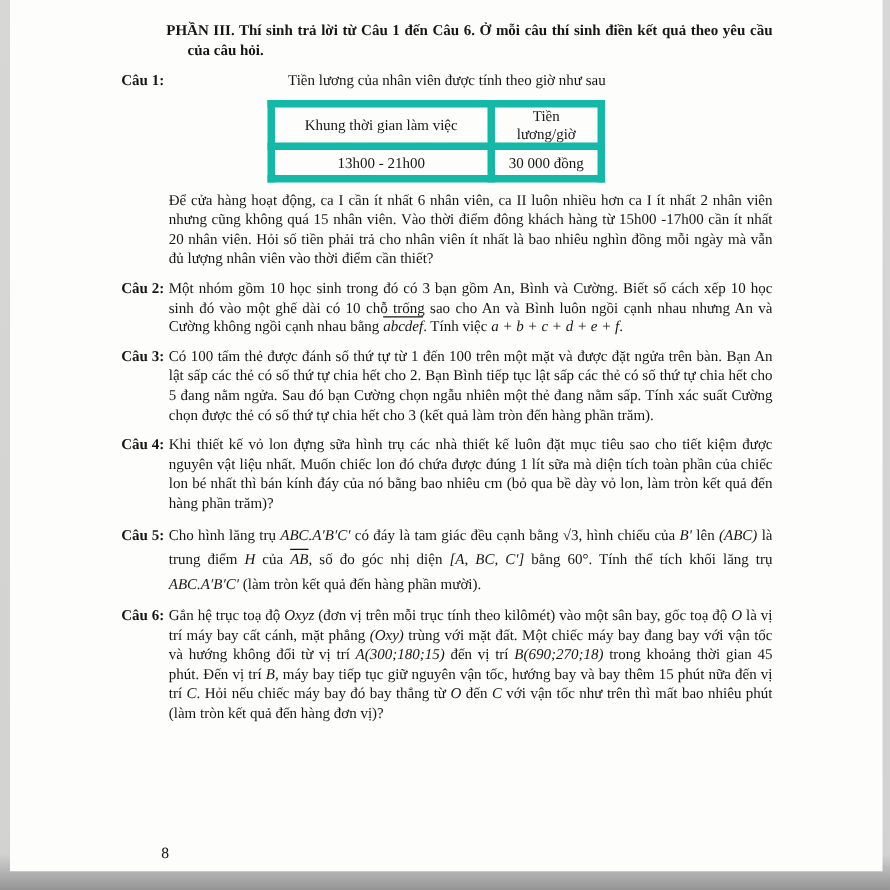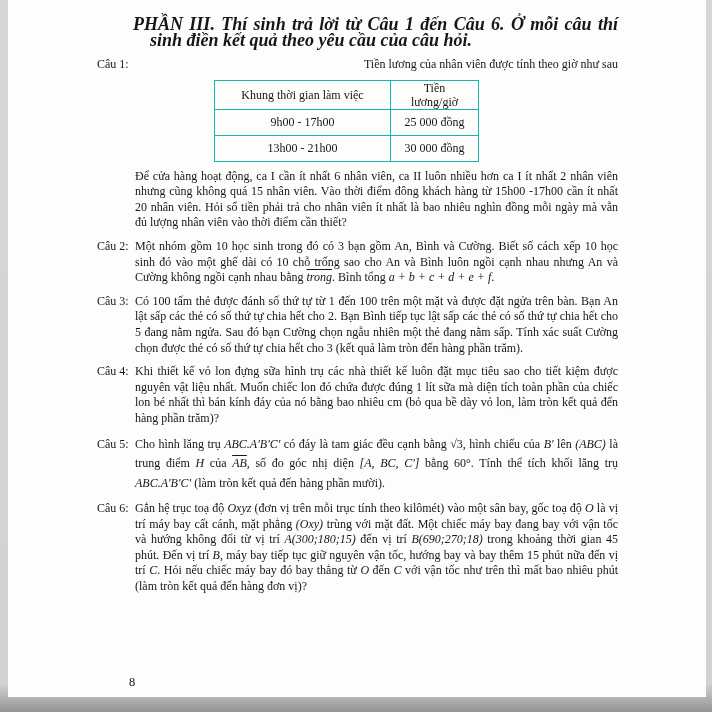--- a/index.html
+++ b/index.html
@@ -18,62 +18,61 @@
   .page {
     position: absolute;
     left: 8px; top: 0; right: 6px; bottom: 15px;
     background: #fdfdfc;
   }
 
   .content { padding: 16px 88px 0 89px; }
 
   .doc-header {
     font-weight: 700;
-    font-size: 18px;
+    font-size: 12px;
     line-height: 16px;
     margin: 0 0 9px 36px;
     padding-left: 17px;
     text-indent: -17px;
     text-align: justify;
-    font-style: italic;
   }
 
   .question {
     position: relative;
     padding-left: 38px;
     margin-bottom: 8px;
     font-size: 12px;
     line-height: 15.6px;
     text-align: justify;
   }
   .question.roomy { line-height: 19.5px; }
 
   .q-label {
     position: absolute;
     left: 0; top: 0;
-    font-weight: 400;
+    font-weight: 700;
     white-space: nowrap;
   }
 
   .q-par { margin: 0; }
-  .outdent { margin-left: -38px; text-align: right; }
+  .outdent { margin-left: -38px; text-align: center; }
 
   .mi { font-style: italic; }
   .ov { text-decoration: overline; }
   .math { font-style: normal; }
 
   .salary-table {
     border-collapse: collapse;
     margin: 7px 0 7px 79px;
     font-size: 12px;
     text-align: center;
     line-height: 14px;
   }
   .salary-table th, .salary-table td {
-    border: 1px solid #14b8a6;
+    border: 6px solid #14b8a6;
     font-weight: 400;
     padding: 0 8px;
   }
   .salary-table th { height: 21px; }
   .salary-table td { height: 26px; }
   .col-time { width: 176px; }
   .col-pay  { width: 88px; font-family: Liberation Serif, serif; }
 
   .page-num {
     position: absolute;
@@ -96,35 +95,31 @@
         <p class="q-par outdent">Tiền lương của nhân viên được tính theo giờ như sau</p>
         <table class="salary-table">
           <thead>
             <tr>
               <th class="col-time">Khung thời gian làm việc</th>
               <th class="col-pay">Tiền lương/giờ</th>
             </tr>
           </thead>
           <tbody>
             <tr>
-              <td>9h00 - 17h00</td>
-              <td>25 000 đồng</td>
-            </tr>
-            <tr>
               <td>13h00 - 21h00</td>
               <td>30 000 đồng</td>
             </tr>
           </tbody>
         </table>
         <p class="q-par">Để cửa hàng hoạt động, ca I cần ít nhất 6 nhân viên, ca II luôn nhiều hơn ca I ít nhất 2 nhân viên nhưng cũng không quá 15 nhân viên. Vào thời điểm đông khách hàng từ 15h00 -17h00 cần ít nhất 20 nhân viên. Hỏi số tiền phải trả cho nhân viên ít nhất là bao nhiêu nghìn đồng mỗi ngày mà vẫn đủ lượng nhân viên vào thời điểm cần thiết?</p>
       </section>
 
       <section class="question">
         <span class="q-label">Câu 2:</span>
-        <p class="q-par"><span>Một nhóm gồm 10 học sinh trong đó có 3 bạn gồm An, Bình và Cường. Biết số cách xếp 10 học sinh đó vào một ghế dài có 10 chỗ trống sao cho An và Bình luôn ngồi cạnh nhau nhưng An và Cường không ngồi cạnh nhau bằng </span><span class="mi ov">trong</span><span>. Bình tổng </span><span class="mi">a + b + c + d + e + f</span><span>.</span></p>
+        <p class="q-par"><span>Một nhóm gồm 10 học sinh trong đó có 3 bạn gồm An, Bình và Cường. Biết số cách xếp 10 học sinh đó vào một ghế dài có 10 chỗ trống sao cho An và Bình luôn ngồi cạnh nhau nhưng An và Cường không ngồi cạnh nhau bằng </span><span class="mi ov">abcdef</span><span>. Tính việc </span><span class="mi">a + b + c + d + e + f</span><span>.</span></p>
       </section>
 
       <section class="question">
         <span class="q-label">Câu 3:</span>
         <p class="q-par">Có 100 tấm thẻ được đánh số thứ tự từ 1 đến 100 trên một mặt và được đặt ngửa trên bàn. Bạn An lật sấp các thẻ có số thứ tự chia hết cho 2. Bạn Bình tiếp tục lật sấp các thẻ có số thứ tự chia hết cho 5 đang nằm ngửa. Sau đó bạn Cường chọn ngẫu nhiên một thẻ đang nằm sấp. Tính xác suất Cường chọn được thẻ có số thứ tự chia hết cho 3 (kết quả làm tròn đến hàng phần trăm).</p>
       </section>
 
       <section class="question">
         <span class="q-label">Câu 4:</span>
         <p class="q-par">Khi thiết kế vỏ lon đựng sữa hình trụ các nhà thiết kế luôn đặt mục tiêu sao cho tiết kiệm được nguyên vật liệu nhất. Muốn chiếc lon đó chứa được đúng 1 lít sữa mà diện tích toàn phần của chiếc lon bé nhất thì bán kính đáy của nó bằng bao nhiêu cm (bỏ qua bề dày vỏ lon, làm tròn kết quả đến hàng phần trăm)?</p>

